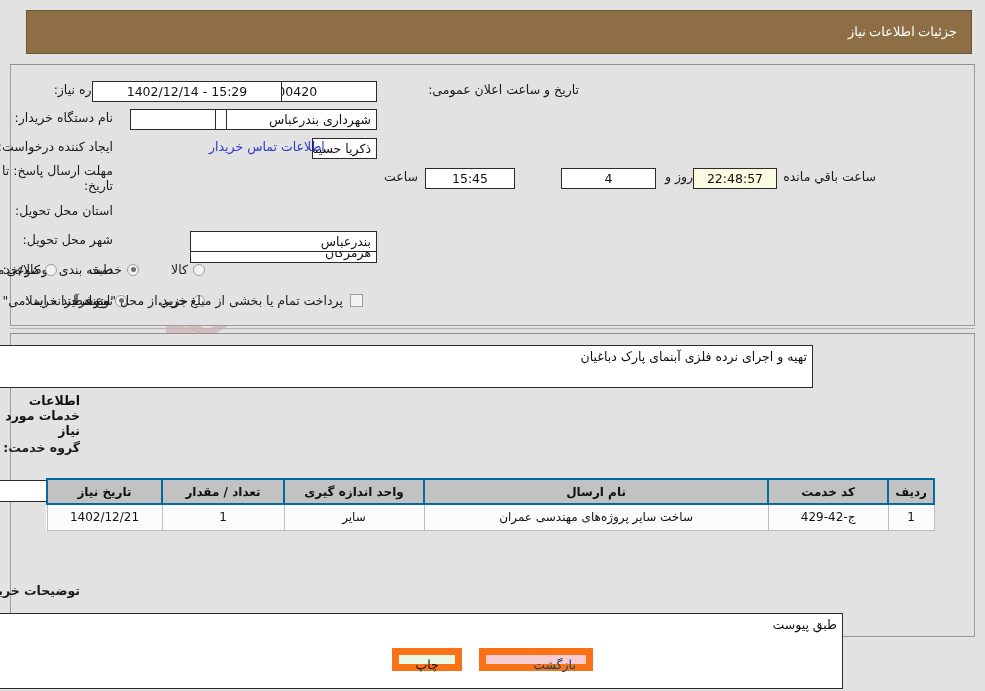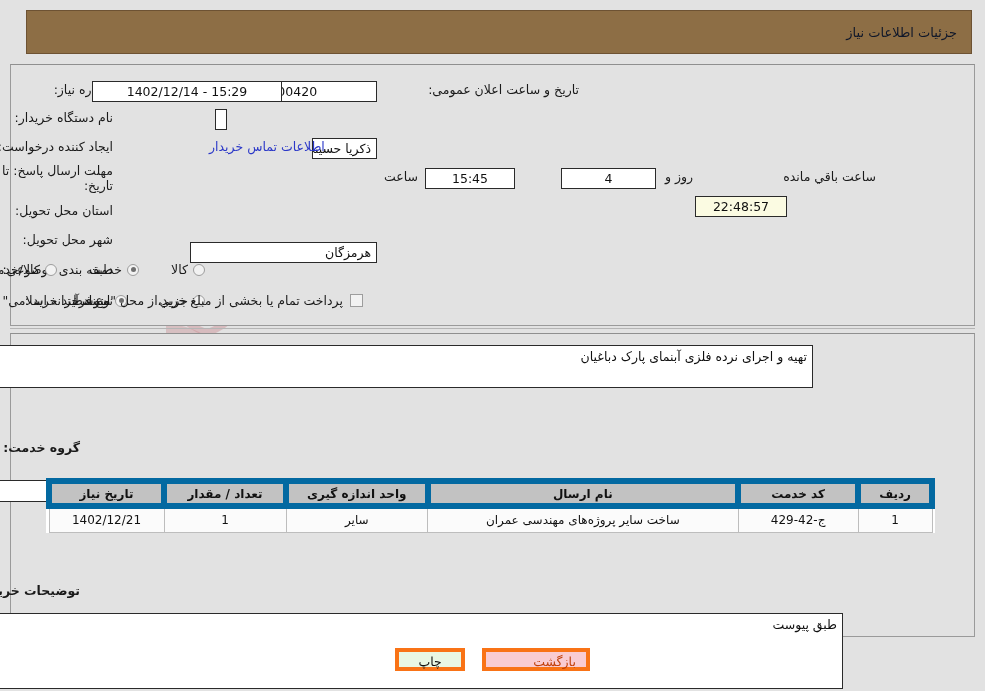--- a/index.html
+++ b/index.html
@@ -62,27 +62,28 @@
 
   
   .header-bar {
     position: absolute;
     left: 26px;
     top: 10px;
     width: 946px;
     height: 44px;
     background: #8d6e45;
     border: 1px solid #6d5233;
-    color: #0f172a;
+    color: #ffffff;
     display: flex;
     align-items: center;
     justify-content: flex-start;
     padding: 0 14px;
     font-size: 13px;
     z-index: 10;
+    font-family: Liberation Serif, serif;
   }
 
   
   .panel {
     position: absolute;
     background: #e2e2e2;
     border: 1px solid #9a9a9a;
     border-top-color: #8f8f8f;
     z-index: 8;
   }
@@ -183,25 +184,25 @@
     left: 46px;
     top: 478px;
     width: 889px;
     border-collapse: collapse;
     font-size: 12px;
     z-index: 12;
     background: #ffffff;
   }
   table.tbl th {
     background: #c2c2c2;
-    border: 6px solid #0369a1;
+    border: 2px solid #0369a1;
     font-weight: bold;
     color: #111;
     height: 25px;
-    padding: 2px 18px;
+    padding: 2px 6px;
     text-align: center;
     white-space: nowrap;
   }
   table.tbl td {
     background: #fbfbfb;
     border: 1px solid #bdbdbd;
     height: 26px;
     padding: 2px 6px;
     text-align: center;
     color: #111;
@@ -217,25 +218,25 @@
     justify-content: center;
     gap: 17px;
     z-index: 20;
   }
   .btn {
     min-width: 70px;
     height: 23px;
     line-height: 21px;
     text-align: center;
     font-size: 12.5px;
-    border: 4px solid #f97316;
+    border: 7px solid #f97316;
     cursor: pointer;
     padding: 0 10px;
   }
-  .btn-back  { background: #f9ccd2; color: #c2410c; padding-left: 47px; }
+  .btn-back  { background: #f9ccd2; color: #0c4a6e; padding-left: 47px; }
   .btn-print { background: #e9f7e4; color: #111111; }
 
   .divider {
     position: absolute;
     left: 10px;
     width: 965px;
     height: 1px;
     background: #b5b5b5;
     z-index: 9;
   }
@@ -269,20 +270,21 @@
   <div class="fld" style="position:absolute; right:608px; top:81px; width:247px; z-index:12;">1102004916000420</div>
 
   <div class="row" style="right:406px; top:82px;">
     <span class="lbl">تاریخ و ساعت اعلان عمومی:</span>
   </div>
   <div class="fld" style="position:absolute; right:703px; left:100px; top:81px; width:190px; z-index:12;">15:29 - 1402/12/14</div>
 
   <div class="row" style="right:872px; top:110px;">
     <span class="lbl">نام دستگاه خریدار:</span>
   </div>
+  <div class="fld rt" style="position:absolute; right:608px; top:109px; width:247px; z-index:12;">شهرداری بندرعباس</div>
   <div class="fld rt" style="position:absolute; right:758px; left:227px; top:109px; z-index:12;"></div>
 
   <div class="row" style="right:872px; top:139px;">
     <span class="lbl">ایجاد کننده درخواست:</span>
   </div>
   <div class="fld rt" style="position:absolute; right:608px; left:312px; top:138px; z-index:12;">ذکریا حسینی جغانی کاربرداز شهرداری بندرعباس</div>
   <div class="row" style="left:209px; top:139px;text-align:right;">
     <span class="link">اطلاعات تماس خریدار</span>
   </div>
 
@@ -291,33 +293,34 @@
     <div class="lbl">تاریخ:</div>
   </div>
   <div class="row" style="right:567px; top:169px;">
     <span class="lbl">ساعت</span>
   </div>
   <div class="fld" style="position:absolute; right:470px; top:168px; width:90px; z-index:12;">15:45</div>
   <div class="fld" style="position:absolute; right:329px; top:168px; width:95px; z-index:12;">4</div>
   <div class="row" style="right:292px; top:169px;">
     <span class="lbl">روز و</span>
   </div>
-  <div class="fld cream" style="position:absolute; right:198px; top:168px; width:92px; z-index:12;margin-top:28px;">22:48:57</div>
+  <div class="fld cream" style="position:absolute; right:208px; top:168px; width:84px; z-index:12;">22:48:57</div>
   <div class="row" style="right:109px; top:169px;">
     <span class="lbl">ساعت باقي مانده</span>
   </div>
 
   <div class="row" style="right:872px; top:203px;">
     <span class="lbl">استان محل تحویل:</span>
   </div>
   <div class="fld rt" style="position:absolute; right:608px; top:202px; width:187px; z-index:12;margin-top:40px;">هرمزگان</div>
 
   <div class="row" style="right:872px; top:232px;margin-left:40px;">
     <span class="lbl">شهر محل تحویل:</span>
   </div>
+  <div class="fld rt" style="position:absolute; right:608px; top:231px; width:187px; z-index:12;">بندرعباس</div>
 
   <div class="row" style="right:872px; top:262px;">
     <span class="lbl">طبقه بندی موضوعی:</span>
   </div>
   <div class="row" style="right:780px; top:262px; gap:32px;">
     <span class="radio-wrap">
       <span class="radio"></span>
       <span class="radio-lbl">کالا</span>
     </span>
     <span class="radio-wrap">
@@ -353,20 +356,21 @@
   <div class="panel panel-bottom"></div>
 
   <div class="row" style="right:905px; top:348px;">
     <span class="lbl bold">شرح کلي نیاز:</span>
   </div>
   <div class="area" style="right:172px; left:164px; top:345px; height:43px;">
     <span>تهیه و اجرای نرده فلزی آبنمای پارک دباغیان</span>
     
   </div>
 
+  <div class="sec-head" style="right:905px; top:393px;">اطلاعات خدمات مورد نیاز</div>
 
   <div class="row" style="right:905px; top:440px;">
     <span class="lbl bold">گروه خدمت:</span>
   </div>
   <div class="area" style="right:172px; left:164px; top:437px; height:22px; padding-top:2px;">
     <span>ساختمان</span>
   </div>
 
   <table class="tbl">
     <thead>

